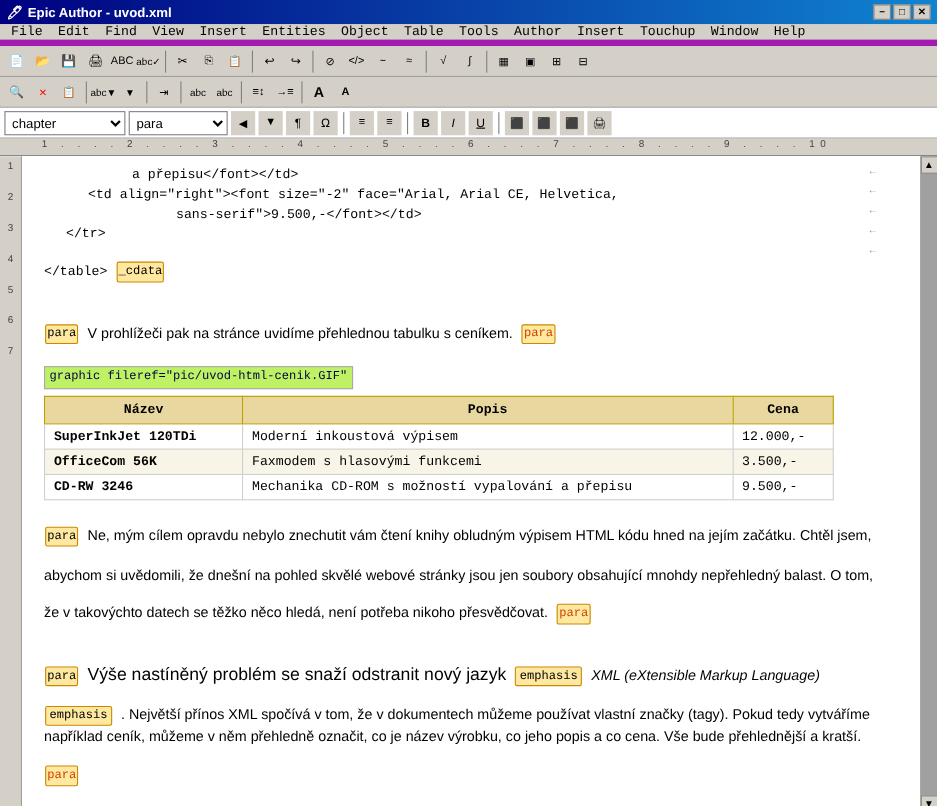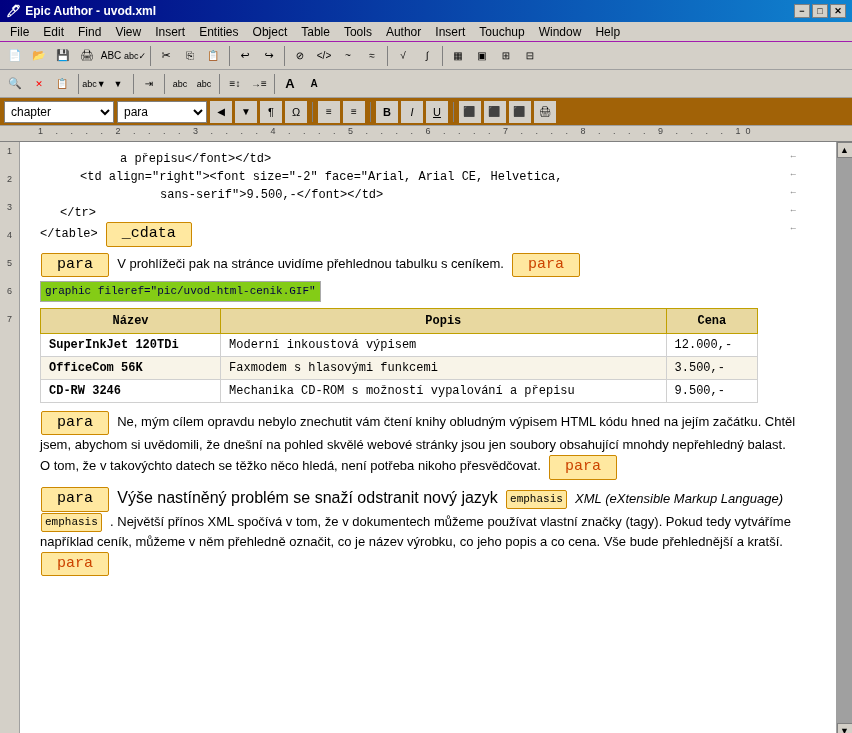--- a/index.html
+++ b/index.html
@@ -24,26 +24,27 @@
       background: #d4d0c8;
       border: 1px solid #808080;
       font-size: 9px;
       display: flex; align-items: center; justify-content: center;
       cursor: pointer; color: #000;
     }
 
     
     #menubar {
       background: #d4d0c8;
-      border-bottom: 1px solid #a21caf;
+      border-bottom: 6px solid #a21caf;
       padding: 2px 4px;
       display: flex;
       gap: 2px;
       height: 20px;
       align-items: center;
+      font-family: Liberation Mono, monospace;
     }
     .menu-item {
       padding: 1px 6px;
       font-size: 12px;
       cursor: pointer;
       color: #000;
     }
 
     
     .toolbar {
@@ -60,21 +61,21 @@
       background: #d4d0c8;
       border: 1px solid transparent;
       display: flex; align-items: center; justify-content: center;
       cursor: pointer; font-size: 11px;
       color: #000;
     }
     .tb-sep { width: 1px; height: 20px; background: #808080; margin: 0 2px; }
 
     
     #format-bar {
-      background: #a16207;
+      background: #ffffff;
       border-bottom: 1px solid #a0a0a0;
       padding: 2px 4px;
       display: flex;
       align-items: center;
       gap: 3px;
       height: 28px;
     }
     .tag-select {
       height: 22px;
       font-size: 12px;
@@ -146,25 +147,25 @@
     }
     .scroll-track { flex: 1; width: 100%; background: #a0a0a0; }
 
     
     .xml-line { font-family: 'Courier New', monospace; font-size: 12px; color: #000; margin: 0; }
     .tag-badge {
       display: inline-block;
       border: 1px solid #cc8800;
       background: #ffe8a0;
       color: #000;
-      font-size: 15px;
+      font-size: 11px;
       font-family: 'Courier New', monospace;
-      padding: 0 15px;
+      padding: 0 1px;
       border-radius: 2px;
-      margin: 0 1px;
+      margin: 16px 1px;
       vertical-align: middle;
     }
     .tag-badge.close-tag { color: #cc4400; }
 
     
     .content-table {
       border: 1px solid #c0c0c0;
       border-collapse: collapse;
       width: 95%;
       margin: 4px 0;
@@ -182,21 +183,21 @@
       border: 1px solid #d0d0d0;
       padding: 2px 8px;
       font-size: 12px;
     }
     .content-table tr:nth-child(odd) td { background: #fff; }
     .content-table tr:nth-child(even) td { background: #f8f4e8; }
 
     .graphic-tag {
       display: inline-block;
       border: 1px solid #aaa;
-      background: #84cc16;
+      background: #bef264;
       font-size: 11px;
       font-family: 'Courier New', monospace;
       padding: 1px 4px;
       margin: 2px 0;
       color: #000044;
     }
     .emphasis-badge {
       display: inline-block;
       border: 1px solid #cc8800;
       background: #ffe8a0;

